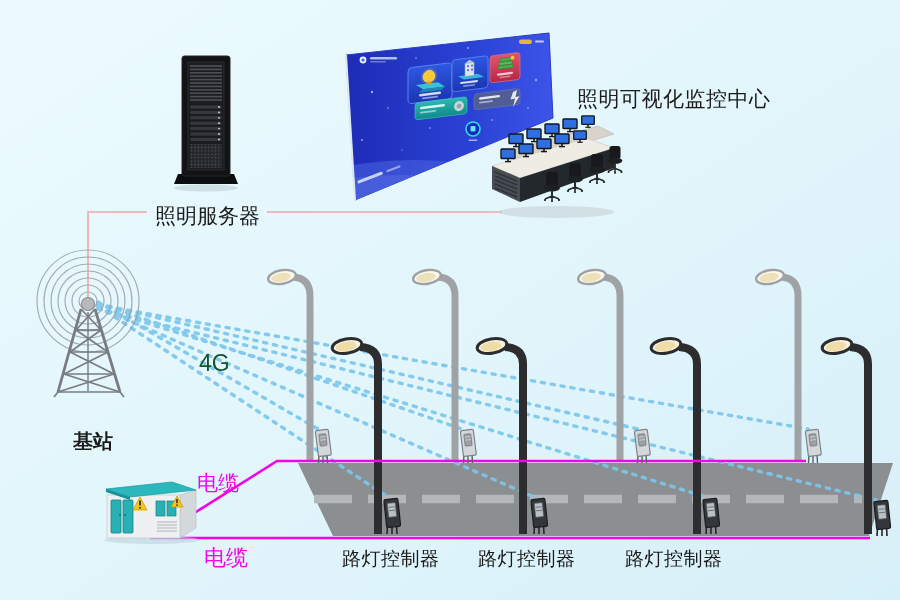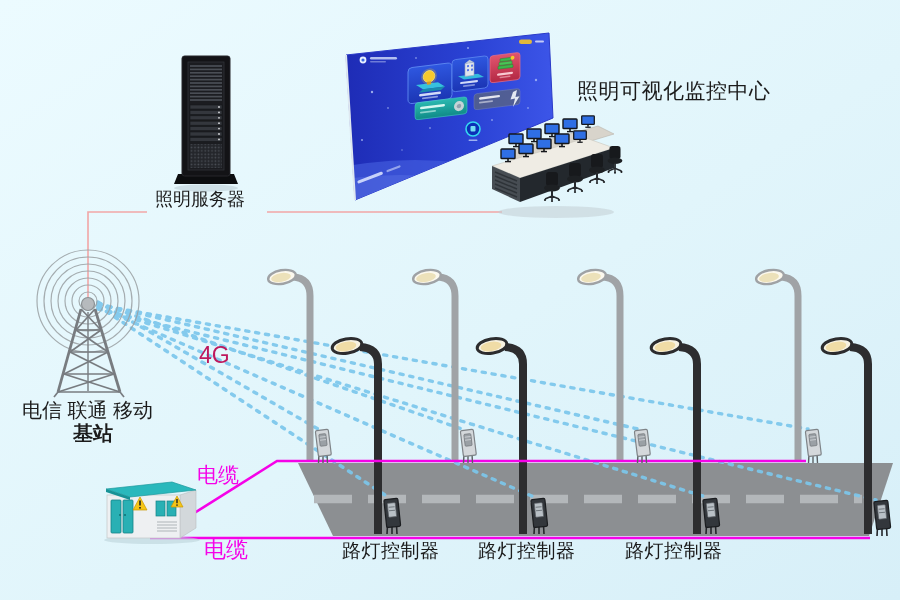--- a/index.html
+++ b/index.html
@@ -1,25 +1,25 @@
 <!DOCTYPE html>
 <html><head>
 <meta charset="utf-8">
 <style>
   html,body{margin:0;padding:0;}
   body{width:900px;height:600px;overflow:hidden;position:relative;
        font-family:"Liberation Sans","DejaVu Sans",sans-serif;}
   #stage{position:absolute;inset:0;}
   svg{position:absolute;left:0;top:0;}
-  .lbl{position:absolute;color:#1b1b1b;white-space:nowrap;line-height:1.15;}
-  .lbl-server{left:155px;top:189px;font-size:18px;}
+  .lbl{position:absolute;color:#1b1b1b;white-space:nowrap;line-height:1.15;margin-top:8px;}
+  .lbl-server{left:155px;top:196px;font-size:21px;}
   .lbl-center{left:577px;top:79px;font-size:21px;letter-spacing:0.5px;}
   .lbl-carriers{left:22px;top:399px;font-size:20px;}
   .lbl-base{left:73px;top:422px;font-size:20px;font-weight:bold;}
-  .lbl-4g{left:199px;top:342px;font-size:23px;color:#be185d;font-weight:500;}
+  .lbl-4g{left:199px;top:342px;font-size:23px;color:#14532d;font-weight:500;}
   .lbl-cable{color:#f502e8;font-weight:500;text-align:right;}
   .lbl-cable-top{left:197px;top:463px;font-size:21px;}
   .lbl-cable-bottom{left:204px;top:537px;font-size:22px;}
   .lbl-ctrl{font-size:19px;top:540px;letter-spacing:0.5px;}
   .lbl-ctrl-1{left:342px;}
   .lbl-ctrl-2{left:478px;}
   .lbl-ctrl-3{left:625px;}
 </style>
 </head>
 <body>
@@ -392,21 +392,20 @@
           <rect x="139.2" y="507" width="1.6" height="1.6" fill="#222"></rect>
       <polygon points="177,496 183,507 171,507" fill="#f5c518" stroke="#c89a00" stroke-width="0.7"></polygon>
       <rect x="176.3" y="499" width="1.4" height="4.2" fill="#222"></rect>
           <rect x="176.3" y="504.4" width="1.4" height="1.4" fill="#222"></rect>
     </g>
   </g>
 </svg>
 
   <div class="lbl lbl-server">照明服务器</div>
   <div class="lbl lbl-center">照明可视化监控中心</div>
-  <div class="lbl lbl-carriers">电信 联通 移动</div>
   <div class="lbl lbl-base">基站</div>
   <div class="lbl lbl-4g">4G</div>
   <div class="lbl lbl-cable lbl-cable-top">电缆</div>
   <div class="lbl lbl-cable lbl-cable-bottom">电缆</div>
   <div class="lbl lbl-ctrl lbl-ctrl-1">路灯控制器</div>
   <div class="lbl lbl-ctrl lbl-ctrl-2">路灯控制器</div>
   <div class="lbl lbl-ctrl lbl-ctrl-3">路灯控制器</div>
 </div>
 
 </body></html>

